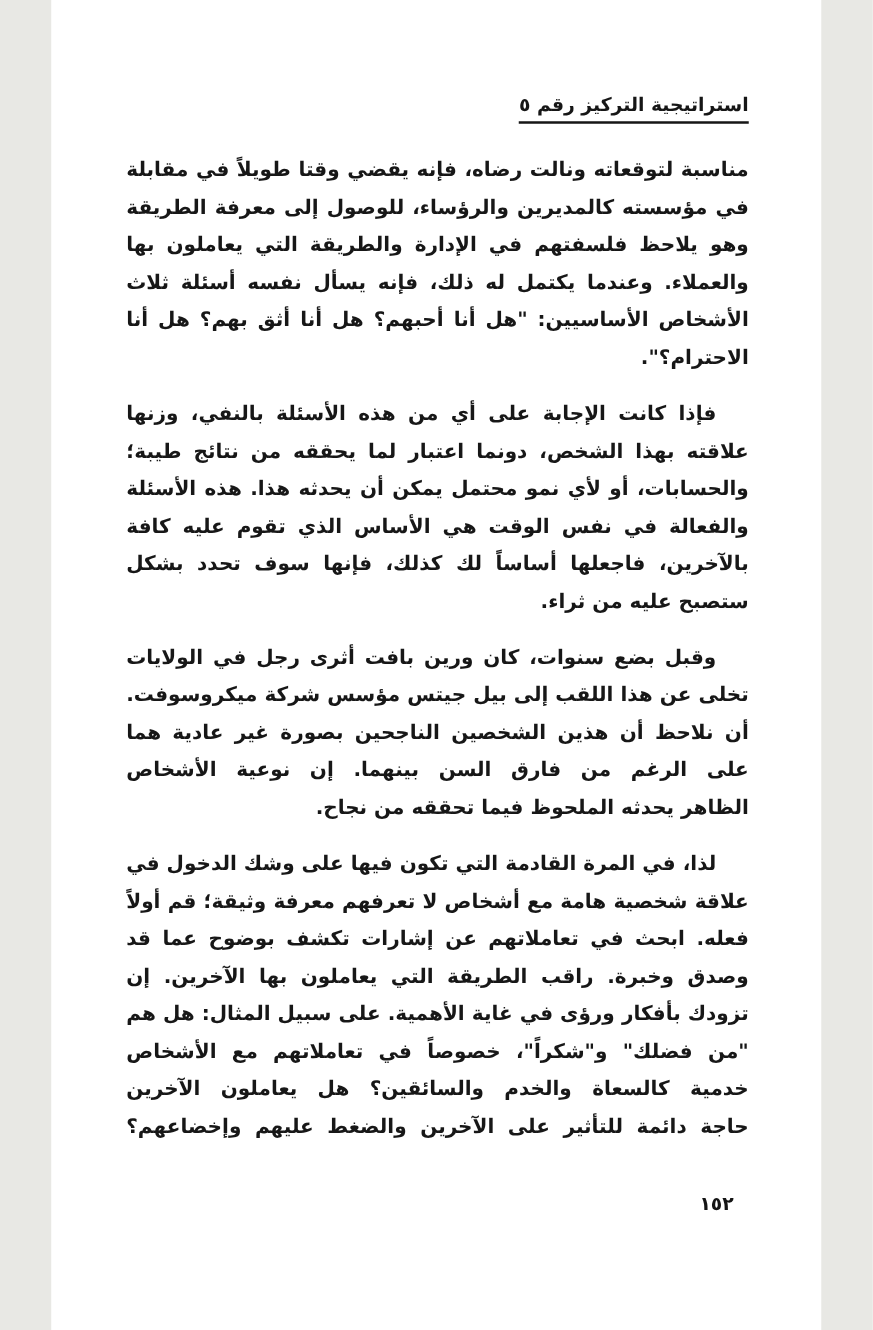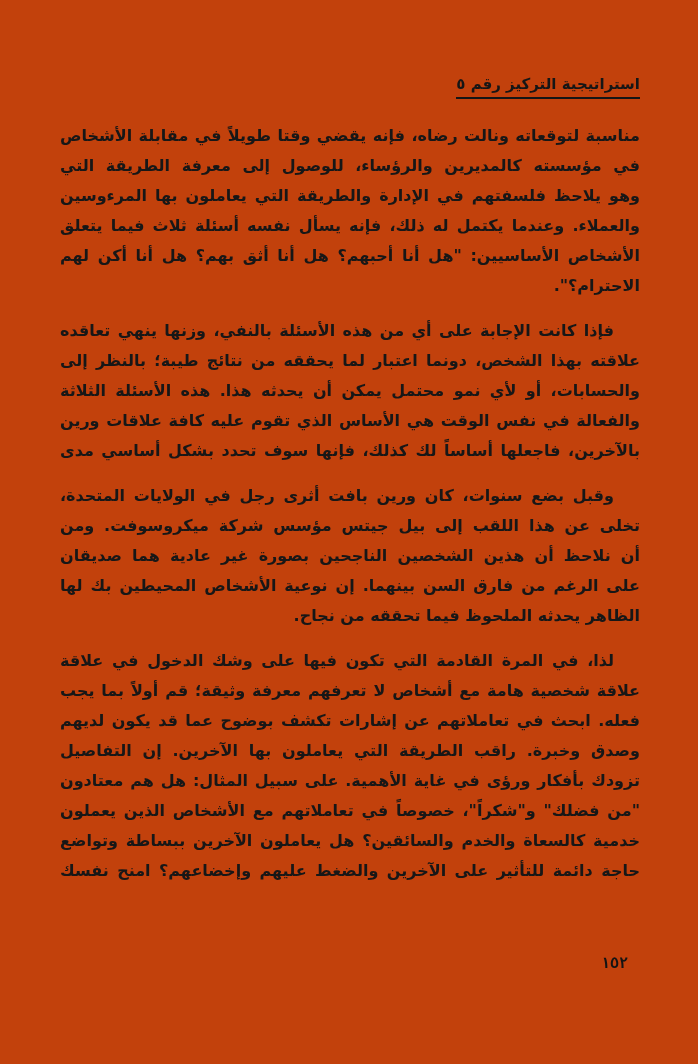--- a/index.html
+++ b/index.html
@@ -2,24 +2,24 @@
 <html lang="ar"><head>
 <meta charset="utf-8">
 <style>
   html, body {
     margin: 0;
     padding: 0;
     background: #e8e8e4;
   }
   .page {
     position: relative;
-    width: 698px;
+    width: 616px;
     height: 1064px;
     margin: 0 auto;
-    background: #c2410c;
+    background: #ffffff;
     color: #141414;
     font-family: "DejaVu Sans", sans-serif;
     overflow: hidden;
     box-sizing: border-box;
   }
   .header-row {
     position: absolute;
     top: 74px;
     right: 58px;
     direction: rtl;
@@ -63,21 +63,20 @@
     text-indent: 26px;
   }
   .page-number {
     position: absolute;
     top: 954px;
     right: 70px;
     direction: rtl;
     font-size: 15px;
     font-weight: bold;
     color: #141414;
-    font-family: Liberation Mono, monospace;
   }
 </style>
 </head>
 <body>
 
 <div class="page">
   <div class="header-row">
     <span class="chapter-header">استراتيجية التركيز رقم ٥</span>
   </div>
 
@@ -89,20 +88,21 @@
         <div class="line">والعملاء. وعندما يكتمل له ذلك، فإنه يسأل نفسه أسئلة ثلاث فيما يتعلق بهؤلاء</div>
         <div class="line">الأشخاص الأساسيين: "هل أنا أحبهم؟ هل أنا أثق بهم؟ هل أنا أكن لهم</div>
         <div class="line last">الاحترام؟".</div>
       </div>
       <div class="para indent">
         <div class="line">فإذا كانت الإجابة على أي من هذه الأسئلة بالنفي، وزنها ينهي تعاقده أو</div>
         <div class="line">علاقته بهذا الشخص، دونما اعتبار لما يحققه من نتائج طيبة؛ بالنظر إلى الأرقام</div>
         <div class="line">والحسابات، أو لأي نمو محتمل يمكن أن يحدثه هذا. هذه الأسئلة الثلاثة البسيطة</div>
         <div class="line">والفعالة في نفس الوقت هي الأساس الذي تقوم عليه كافة علاقات ورين بافت</div>
         <div class="line">بالآخرين، فاجعلها أساساً لك كذلك، فإنها سوف تحدد بشكل أساسي مدى ما</div>
+        <div class="line last">ستصبح عليه من ثراء.</div>
       </div>
       <div class="para indent">
         <div class="line">وقبل بضع سنوات، كان ورين بافت أثرى رجل في الولايات المتحدة، ولكنه قد</div>
         <div class="line">تخلى عن هذا اللقب إلى بيل جيتس مؤسس شركة ميكروسوفت. ومن المثير للاهتمام</div>
         <div class="line">أن نلاحظ أن هذين الشخصين الناجحين بصورة غير عادية هما صديقان حميمان،</div>
         <div class="line">على الرغم من فارق السن بينهما. إن نوعية الأشخاص المحيطين بك لها وزنها</div>
         <div class="line last">الظاهر يحدثه الملحوظ فيما تحققه من نجاح.</div>
       </div>
       <div class="para indent">
         <div class="line">لذا، في المرة القادمة التي تكون فيها على وشك الدخول في علاقة عمل أو</div>

